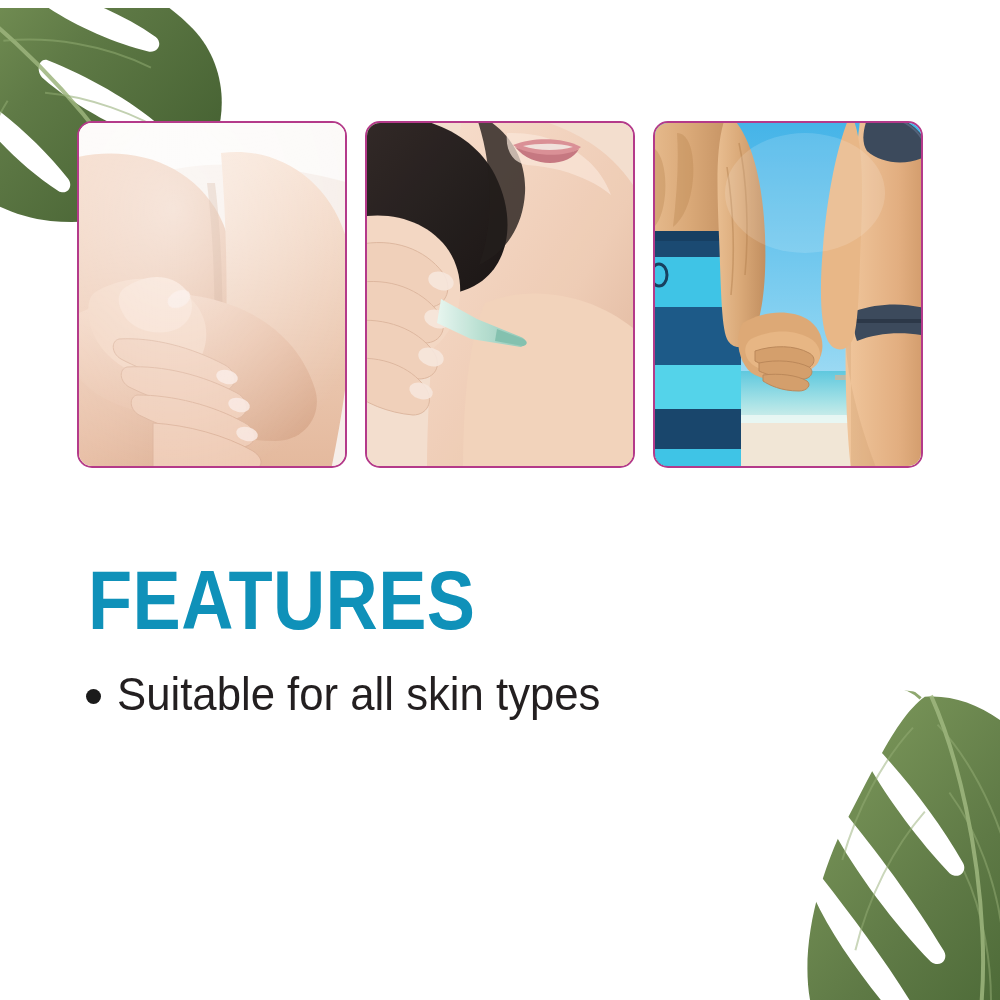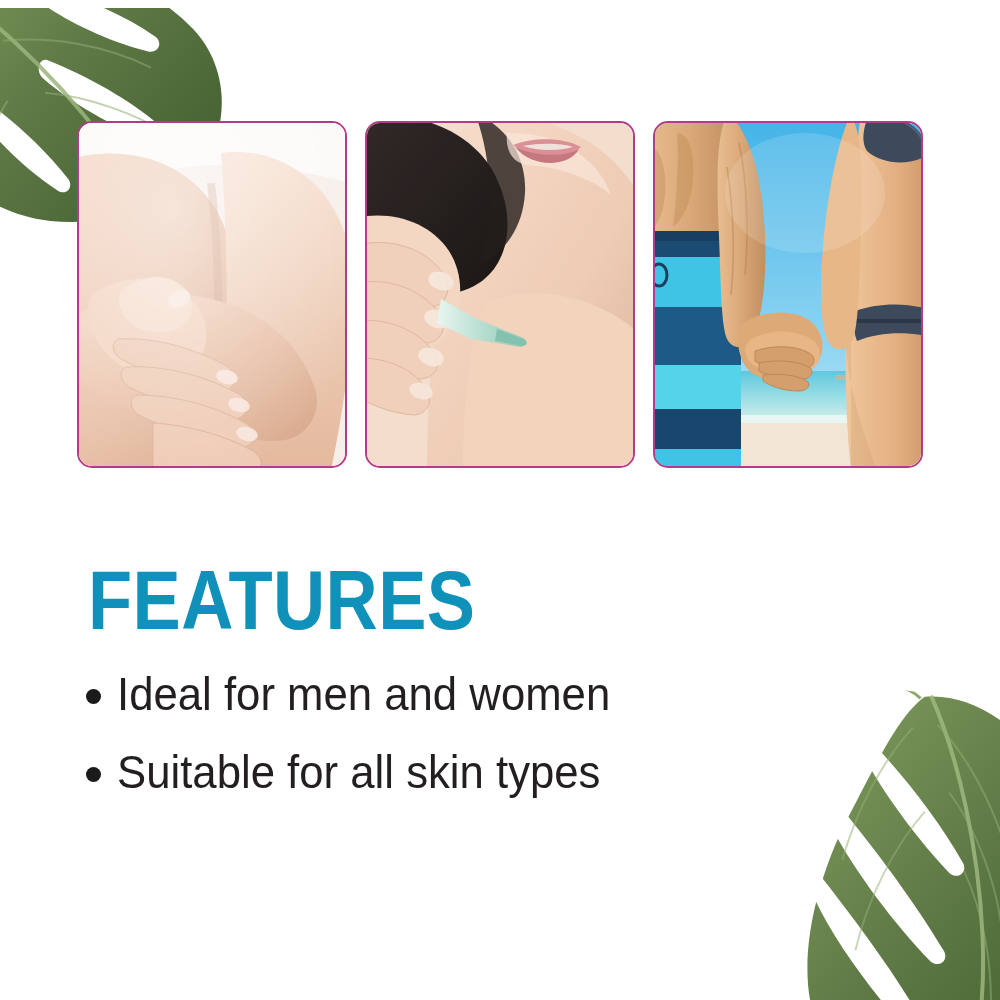--- a/index.html
+++ b/index.html
@@ -301,24 +301,20 @@
         </svg>
       </div>
     </div>
   </div>
 
   <div class="features-title">FEATURES</div>
 
   <ul class="feature-list">
     <li class="feature-item">
       <span class="bullet-dot"></span>
-      <span class="feature-text">Ideal for men and women</span>
-    </li>
-    <li class="feature-item">
-      <span class="bullet-dot"></span>
       <span class="feature-text">Suitable for all skin types</span>
     </li>
   </ul>
 
   <div class="leaf leaf-br">
     <svg viewBox="0 0 250 380" width="250" height="380" aria-hidden="true">
       <defs>
         <linearGradient id="lgBR" x1="0" y1="0" x2="1" y2="1">
           <stop offset="0%" stop-color="#7f9b5d"></stop>
           <stop offset="50%" stop-color="#5f7a46"></stop>

